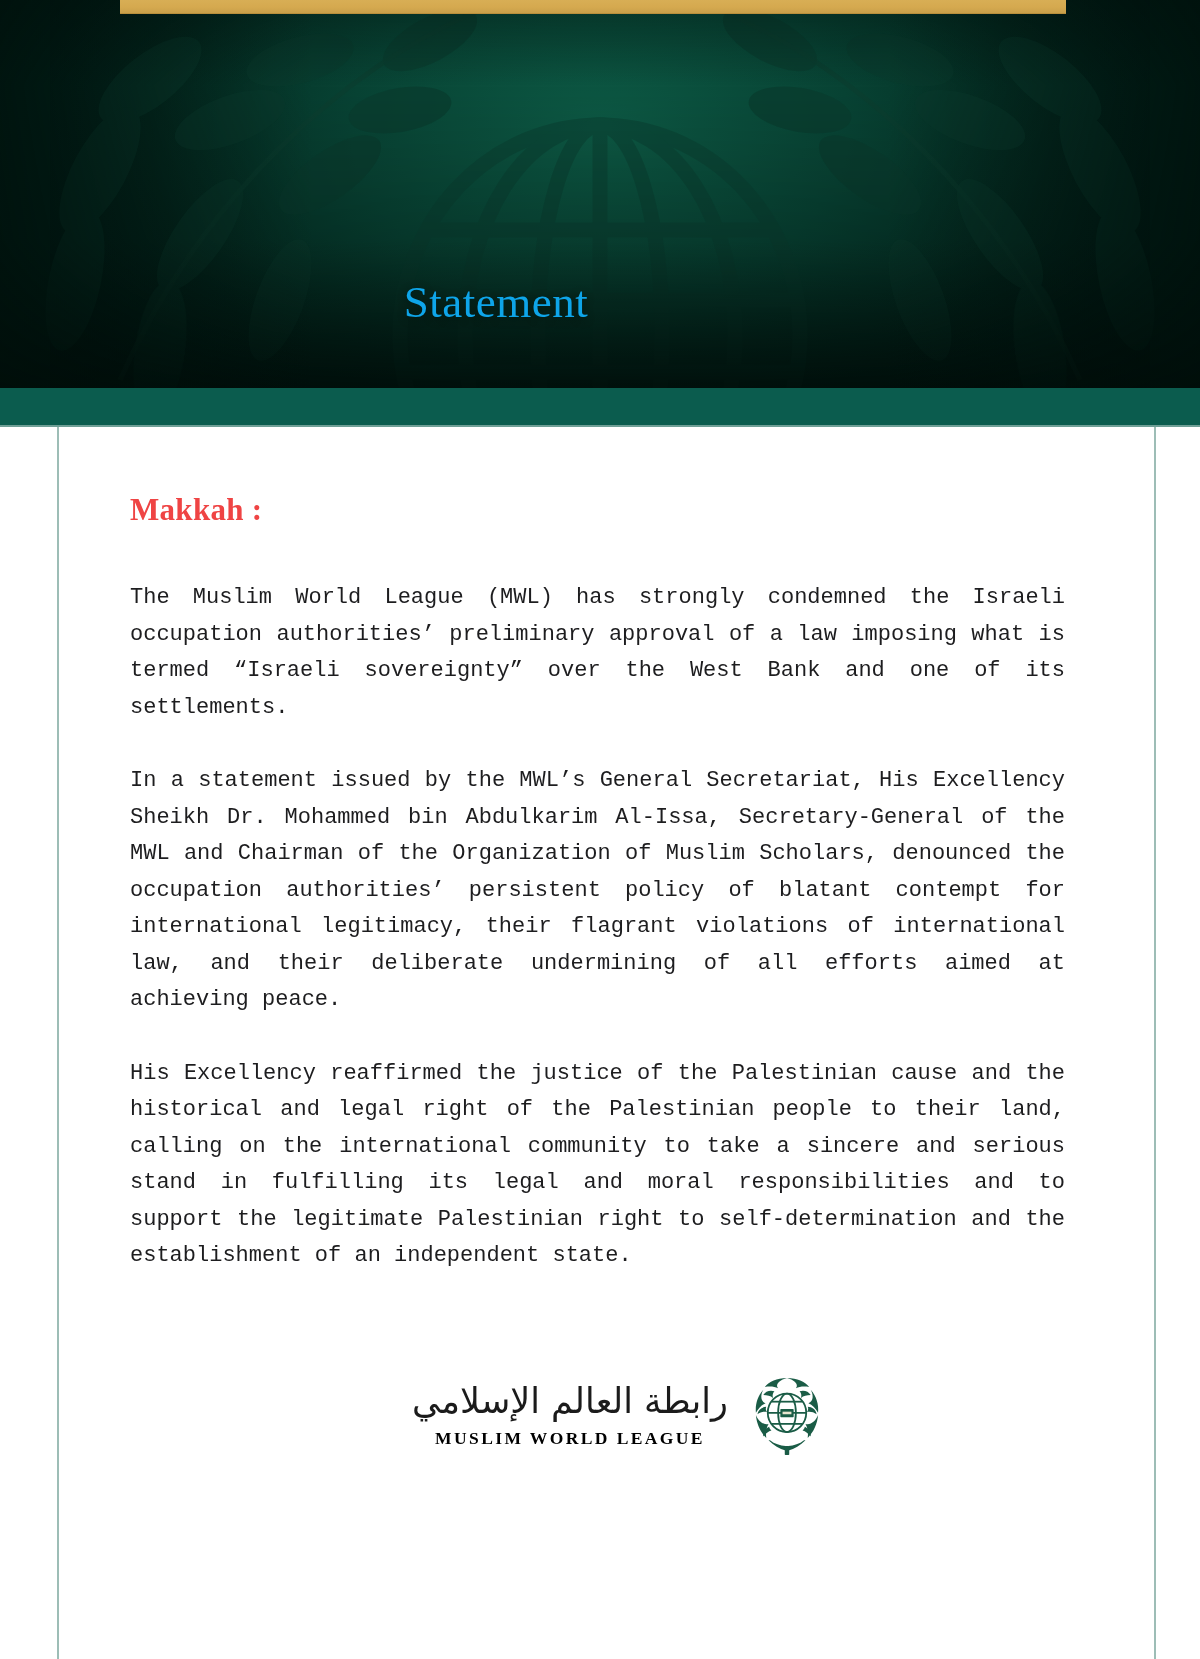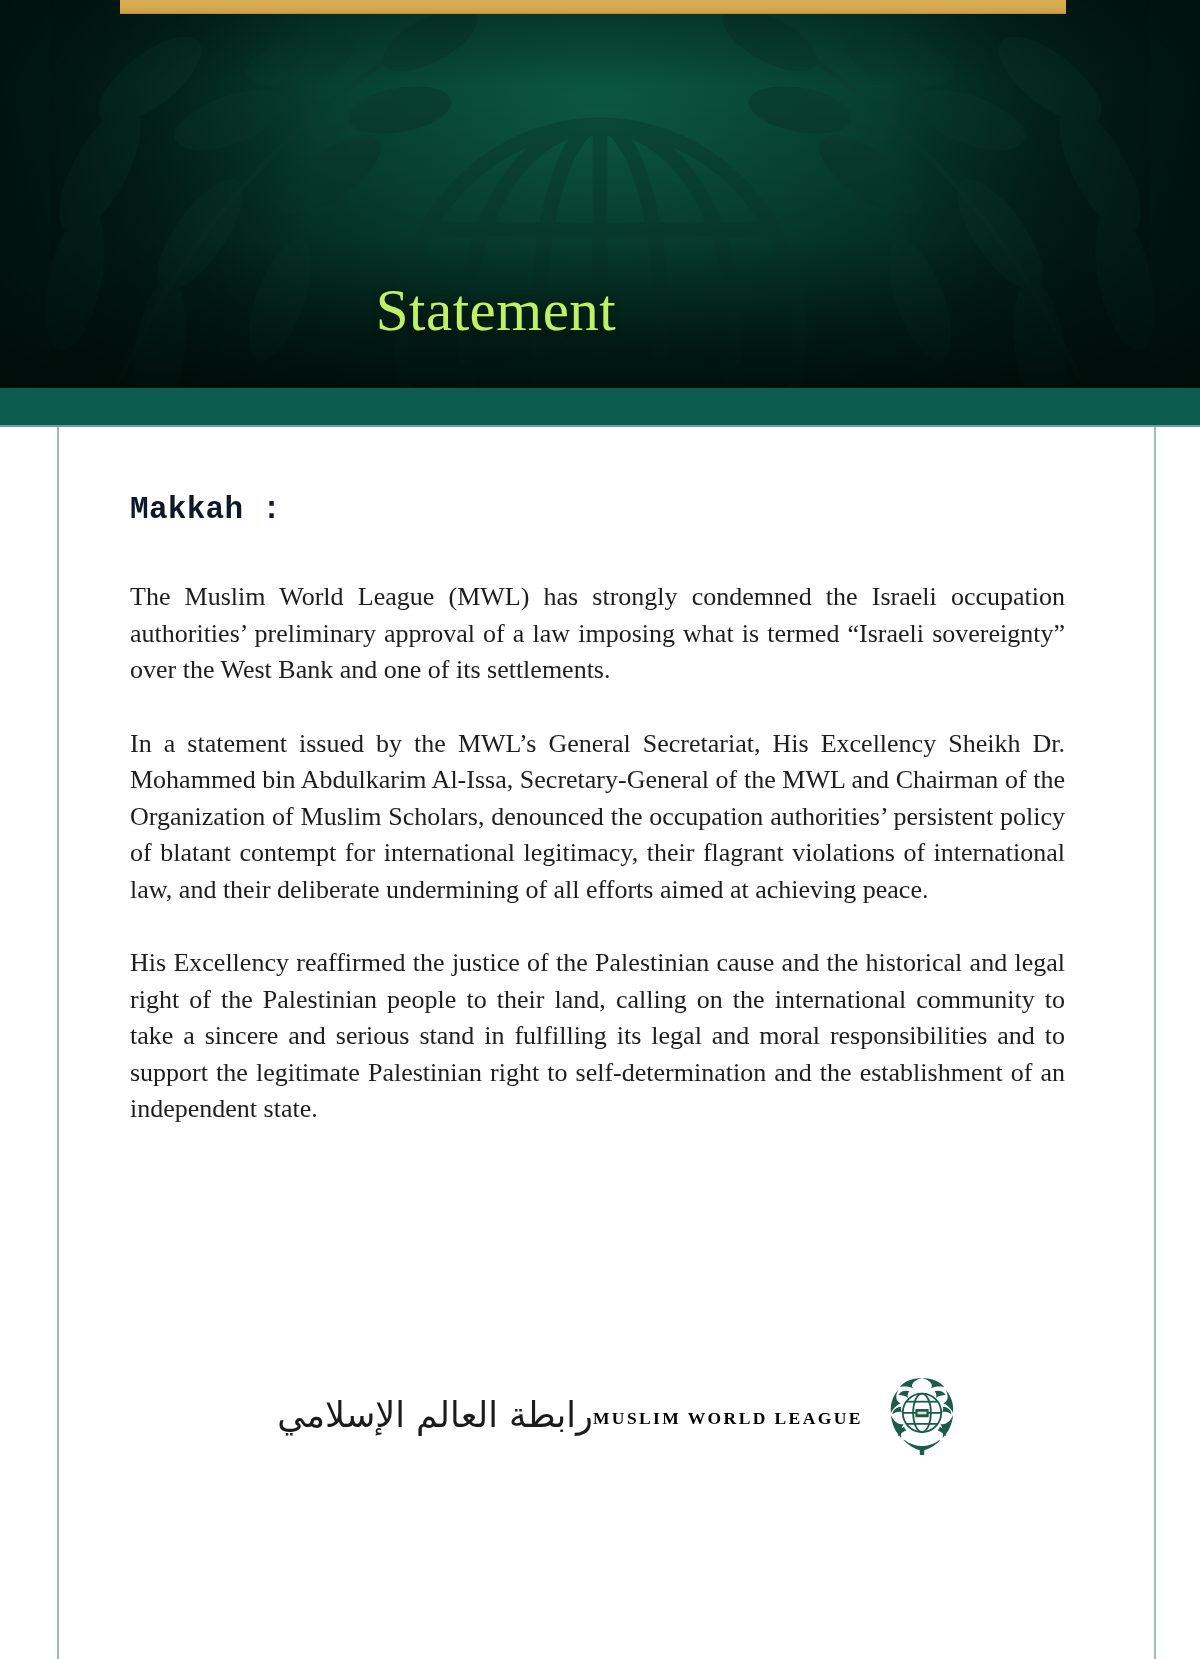--- a/index.html
+++ b/index.html
@@ -38,22 +38,22 @@
     position:absolute; left:120px; top:0px; width:946px; height:14px;
     background:linear-gradient(to bottom, #d8ae55 0%, #d5a94f 55%, #c9a04a 100%);
     border-bottom:1px solid #b98f3c;
     z-index:6;
   }
 
   .title {
     position:absolute; left:0; top:276px; width:992px;
     text-align:center;
     font-family:"Liberation Serif", "DejaVu Serif", serif;
-    font-size:59px; font-weight:400; letter-spacing:.5px;
-    color:#bef264;
+    font-size:45px; font-weight:400; letter-spacing:.5px;
+    color:#0ea5e9;
     z-index:6;
     text-shadow:0 2px 10px rgba(0,0,0,.45);
   }
 
   .teal-band {
     position:absolute; left:0; top:388px; width:1200px; height:37px;
     background:#0b5c4e;
     z-index:5;
   }
   .teal-band-edge {
@@ -70,43 +70,43 @@
   .rule-right {
     position:absolute; left:1154px; top:427px; width:2px; height:1232px;
     background:#9dbdb6;
   }
 
   .content {
     position:absolute; left:130px; top:492px; width:935px;
   }
 
   .dateline {
-    font-family:Liberation Mono, monospace;
-    font-size:31px; font-weight:700; color:#0f172a;
+    font-family:Liberation Serif, serif;
+    font-size:31px; font-weight:700; color:#ef4444;
     letter-spacing:.3px;
     margin:0 0 52px 0;
   }
 
   .para {
-    font-family:Liberation Serif, serif;
-    font-size:26px;
+    font-family:Liberation Mono, monospace;
+    font-size:22px;
     line-height:36.5px;
     color:#1d1d1f;
     text-align:justify;
     text-justify:inter-word;
     margin:4px 0 37px 0;
   }
   .para:last-child { margin-bottom:0; }
 
   
   .logo-block {
     position:absolute; left:0; top:1372px; width:1200px;
     display:flex; align-items:center; justify-content:center; gap:22px;
   }
-  .logo-words { display:flex; flex-direction:row; align-items:center;margin-left:36px; }
+  .logo-words { display:flex; flex-direction:column; align-items:center;margin-left:36px; }
   .logo-arabic {
     font-family:"DejaVu Sans", sans-serif;
     font-size:35px;
     color:#1b1b1b;
     direction:rtl;
     line-height:1.15;
     white-space:nowrap;
   }
   .logo-latin {
     font-family:"Liberation Serif", "DejaVu Serif", serif;

